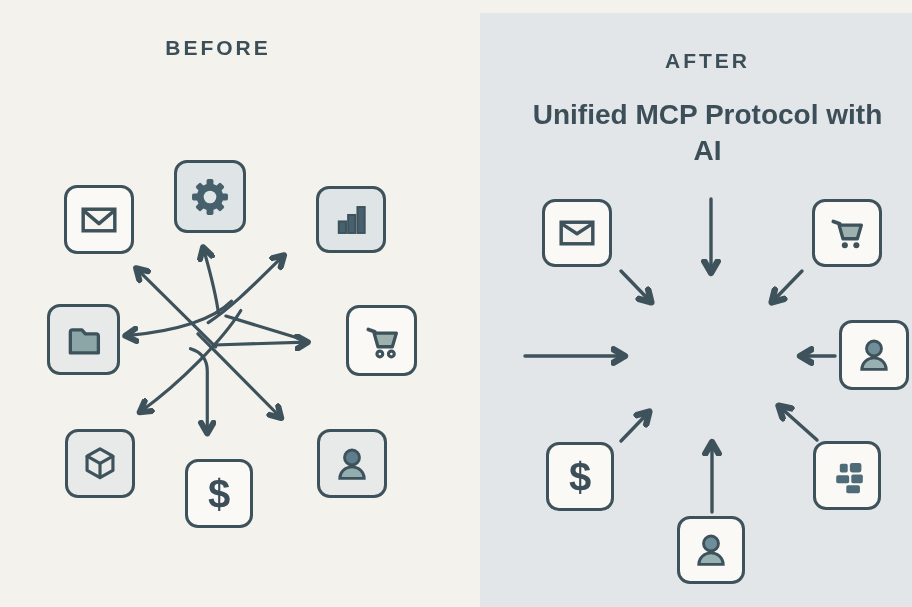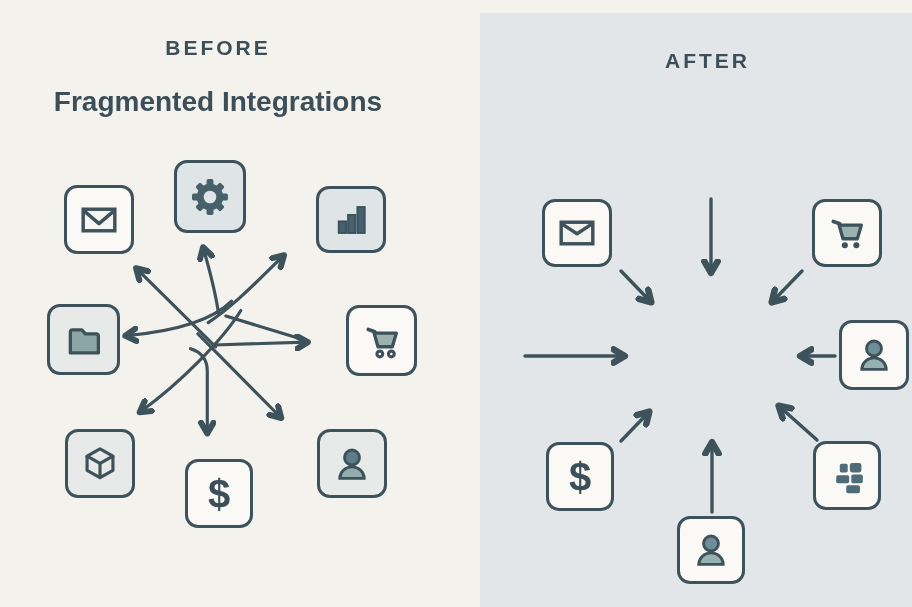--- a/index.html
+++ b/index.html
@@ -56,21 +56,20 @@
        display:flex;align-items:center;justify-content:center;}
   .ai-circle span{font-size:54px;font-weight:700;letter-spacing:1px;color:var(--text);}
 </style>
 </head>
 <body>
 
 <div class="canvas">
 
   <section class="panel left">
     <div class="hdr">BEFORE</div>
-    <div class="ttl">Fragmented Integrations</div>
 
     <svg class="arrows" viewBox="0 0 457 607">
       <defs>
         <marker id="ahL" viewBox="0 0 10 10" refX="6.5" refY="5" markerWidth="5.6" markerHeight="5.6" orient="auto-start-reverse">
           <path d="M1.5,1.5 L7.5,5 L1.5,8.5" fill="none" stroke="#3e525b" stroke-width="1.6" stroke-linecap="round" stroke-linejoin="round"></path>
         </marker>
       </defs>
       <path d="M229,314 C226,292 219,266 213,245" marker-end="url(#ahL)"></path>
       <path d="M226,350 L142,267" marker-end="url(#ahL)"></path>
       <path d="M218,324 C248,304 275,275 298,253" marker-end="url(#ahL)"></path>
@@ -143,20 +142,21 @@
     <div class="ibox person-l">
       <svg viewBox="0 0 32 32">
         <circle cx="16" cy="11.5" r="5.2" fill="#5e7d8a" stroke="#3e525b" stroke-width="2"></circle>
         <path d="M7.5,26 a8.5,8 0 0 1 17,0 z" fill="#93acae" stroke="#3e525b" stroke-width="2"></path>
       </svg>
     </div>
   </section>
 
   <section class="panel right">
     <div class="hdr">AFTER</div>
+    <div class="ttl">Unified MCP Protocol with AI</div>
 
     <svg class="arrows" viewBox="0 0 455 607">
       <defs>
         <marker id="ahR" viewBox="0 0 10 10" refX="6.5" refY="5" markerWidth="5.6" markerHeight="5.6" orient="auto-start-reverse">
           <path d="M1.5,1.5 L7.5,5 L1.5,8.5" fill="none" stroke="#3e525b" stroke-width="1.6" stroke-linecap="round" stroke-linejoin="round"></path>
         </marker>
       </defs>
       <path d="M231,186 L231,258" marker-end="url(#ahR)"></path>
       <path d="M141,258 L170,288" marker-end="url(#ahR)"></path>
       <path d="M322,258 L293,288" marker-end="url(#ahR)"></path>

